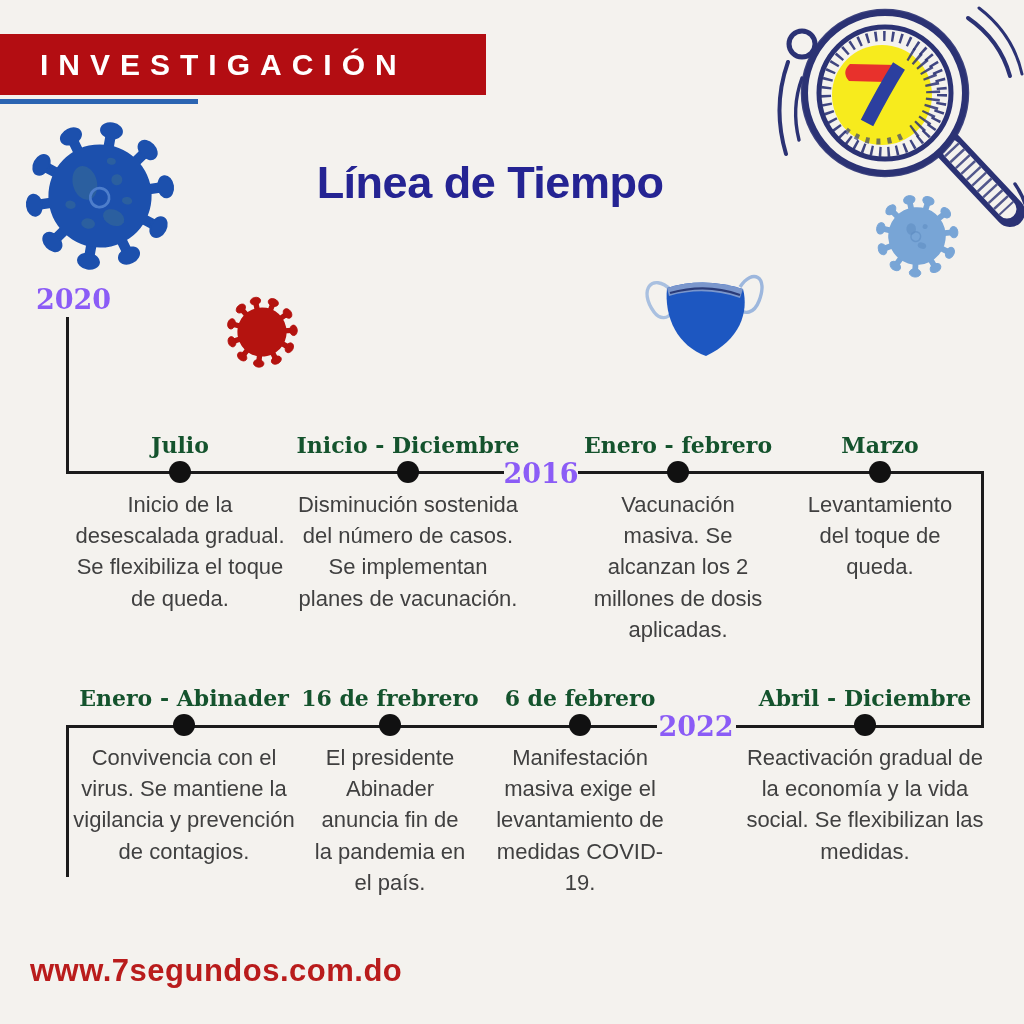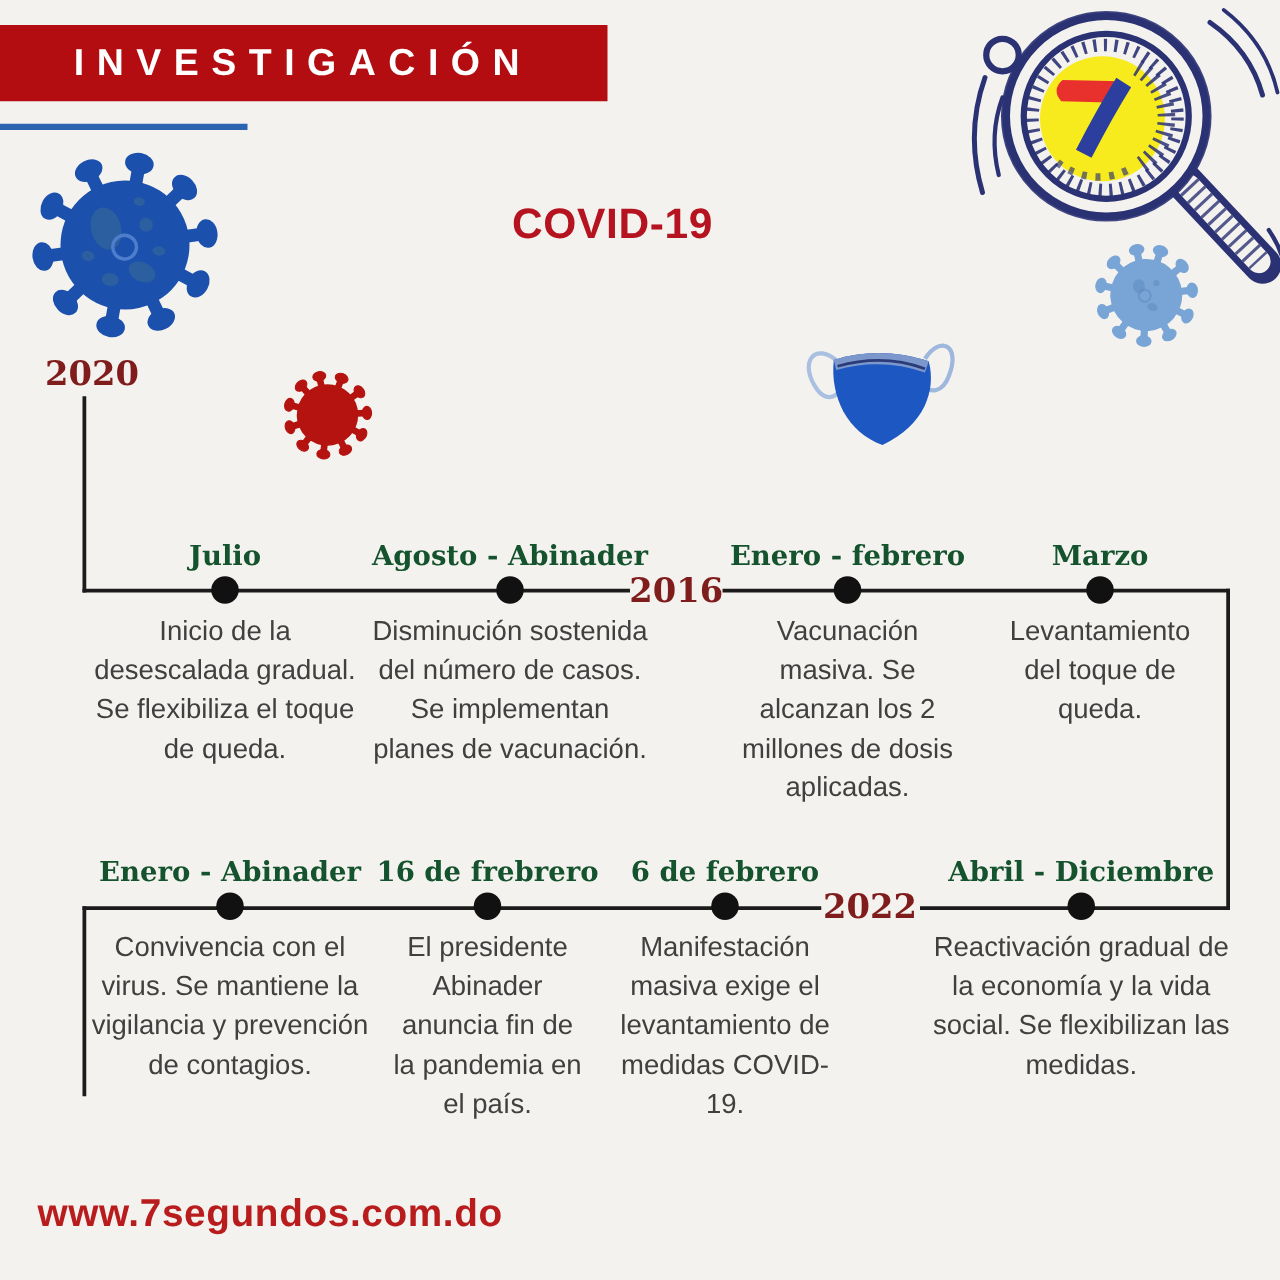--- a/index.html
+++ b/index.html
@@ -4,22 +4,22 @@
 <style>
   * { margin:0; padding:0; box-sizing:border-box; }
   html,body { width:1024px; height:1024px; }
   body { font-family:"Liberation Sans", sans-serif; }
   .canvas {
     position:relative; width:1024px; height:1024px;
     background:#f4f2ee; overflow:hidden;
   }
   
   .banner {
-    position:absolute; left:0; top:20px; width:486px; height:61px;
-    background:#b30d12; display:flex; align-items:center; padding-left:59px;
+    position:absolute; left:0; top:34px; width:486px; height:61px;
+    background:#b30d12; display:flex; align-items:center; padding-left:40px;
   }
   .banner-label {
     color:#ffffff; font-size:30px; font-weight:bold; letter-spacing:10px;
     font-family:"Liberation Sans", sans-serif;
   }
   .accent-line {
     position:absolute; left:0; top:99px; width:198px; height:5px; background:#2b65b2;
   }
   .title-block {
     position:absolute; left:265px; top:157px; width:450px; text-align:center;
@@ -27,21 +27,21 @@
   .title-main {
     font-size:45px; font-weight:bold; color:#252493; letter-spacing:-0.5px;
     font-family:"Liberation Sans", sans-serif;
   }
   .title-sub {
     font-size:34px; font-weight:bold; color:#b5131f; margin-top:3px; letter-spacing:0.5px;
   }
   
   .year {
     position:absolute; font-family:"DejaVu Serif", serif; font-weight:bold;
-    font-size:27px; color:#7f1d1d; white-space:nowrap;
+    font-size:27px; color:#8b5cf6; white-space:nowrap;
   }
   .year-mid { transform:translate(-50%,-50%); }
   
   .tl { position:absolute; background:#1b1b1b; }
   .evt { position:absolute; width:0; height:0; }
   .dot {
     position:absolute; left:-11px; top:-11px; width:22px; height:22px;
     border-radius:50%; background:#111111;
   }
   .evt-date {
@@ -64,21 +64,21 @@
 <body>
 
 <div class="canvas">
 
   <div class="banner">
     <span class="banner-label">INVESTIGACIÓN</span>
   </div>
   <div class="accent-line"></div>
 
   <div class="title-block">
-    <div class="title-sub">COVID-19</div>
+    <div class="title-main">Línea de Tiempo</div>
   </div>
 
   <svg class="illo" style="left:772px; top:2px;" width="252" height="236" viewBox="0 0 252 236">
 
     <path d="M16,60 Q0,105 14,152" fill="none" stroke="#2b3274" stroke-width="4" stroke-linecap="round"></path>
     <path d="M30,76 Q19,106 27,138" fill="none" stroke="#2b3274" stroke-width="3.4" stroke-linecap="round"></path>
     <path d="M196,16 Q228,38 238,74" fill="none" stroke="#2b3274" stroke-width="4" stroke-linecap="round"></path>
     <path d="M207,6 Q241,32 250,72" fill="none" stroke="#2b3274" stroke-width="3" stroke-linecap="round"></path>
     <path d="M243,182 Q254,198 256,214" fill="none" stroke="#2b3274" stroke-width="3.4" stroke-linecap="round"></path>
 
@@ -284,21 +284,21 @@
   <div class="tl" style="left:66px; top:725px; width:591px; height:3px;"></div>
   <div class="tl" style="left:66px; top:725px; width:3px; height:152px;"></div>
 
   <div class="evt" style="left:180px; top:472px;">
     <span class="dot"></span>
     <div class="evt-date">Julio</div>
     <div class="evt-desc" style="width:218px;">Inicio de la desescalada gradual. Se flexibiliza el toque de queda.</div>
   </div>
   <div class="evt" style="left:408px; top:472px;">
     <span class="dot"></span>
-    <div class="evt-date">Agosto - Abinader</div>
+    <div class="evt-date">Inicio - Diciembre</div>
     <div class="evt-desc" style="width:222px;">Disminución sostenida del número de casos. Se implementan planes de vacunación.</div>
   </div>
   <div class="evt" style="left:678px; top:472px;">
     <span class="dot"></span>
     <div class="evt-date">Enero - febrero</div>
     <div class="evt-desc" style="width:170px;">Vacunación masiva. Se alcanzan los 2 millones de dosis aplicadas.</div>
   </div>
   <div class="evt" style="left:880px; top:472px;">
     <span class="dot"></span>
     <div class="evt-date">Marzo</div>

